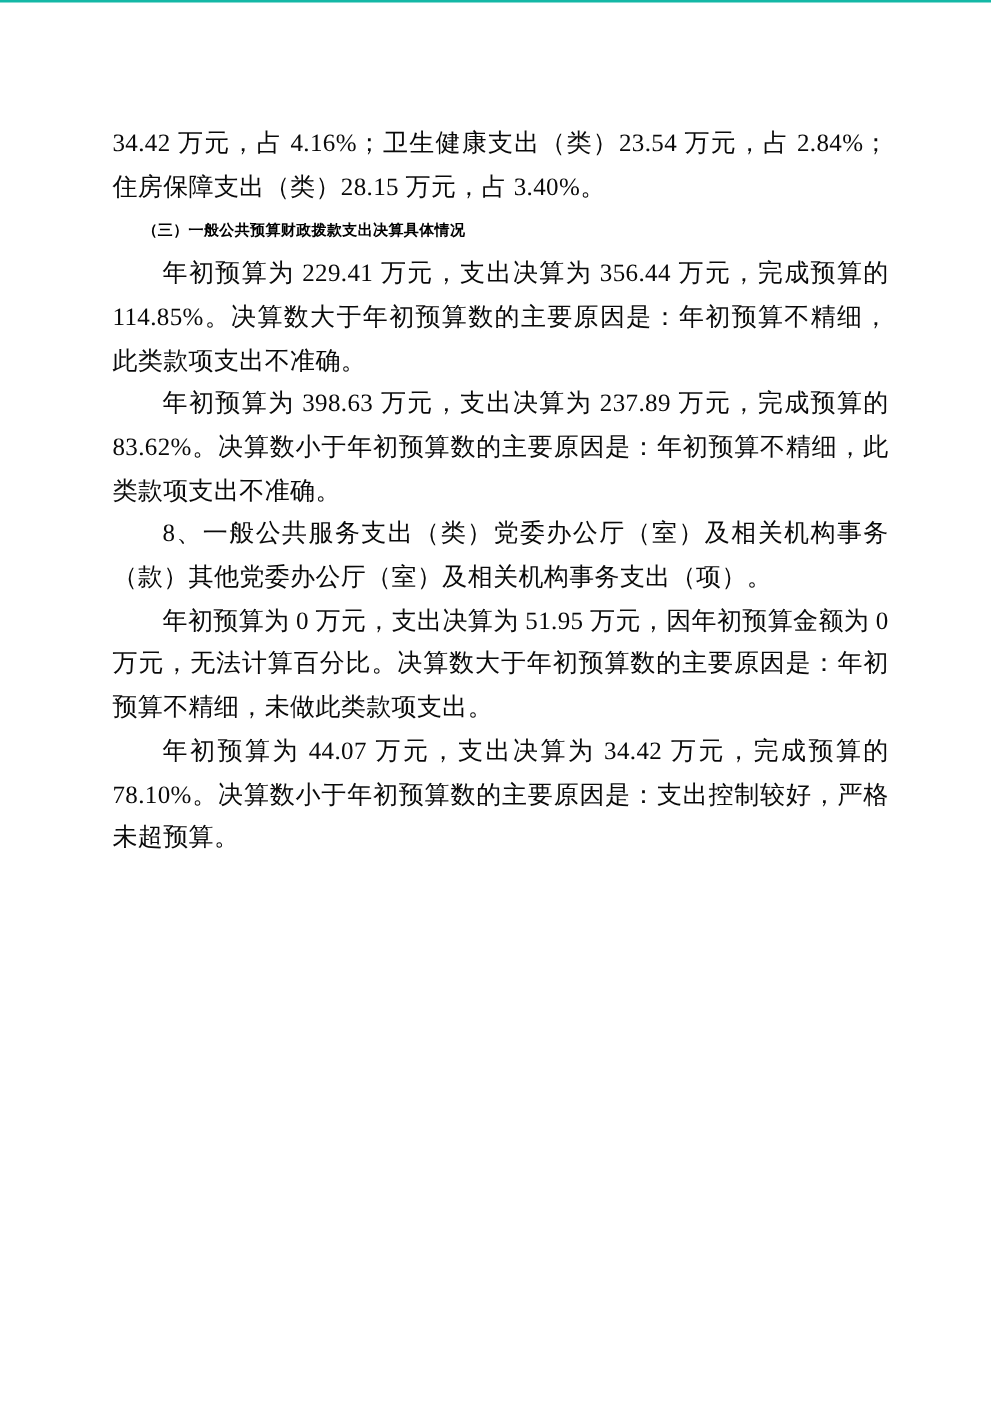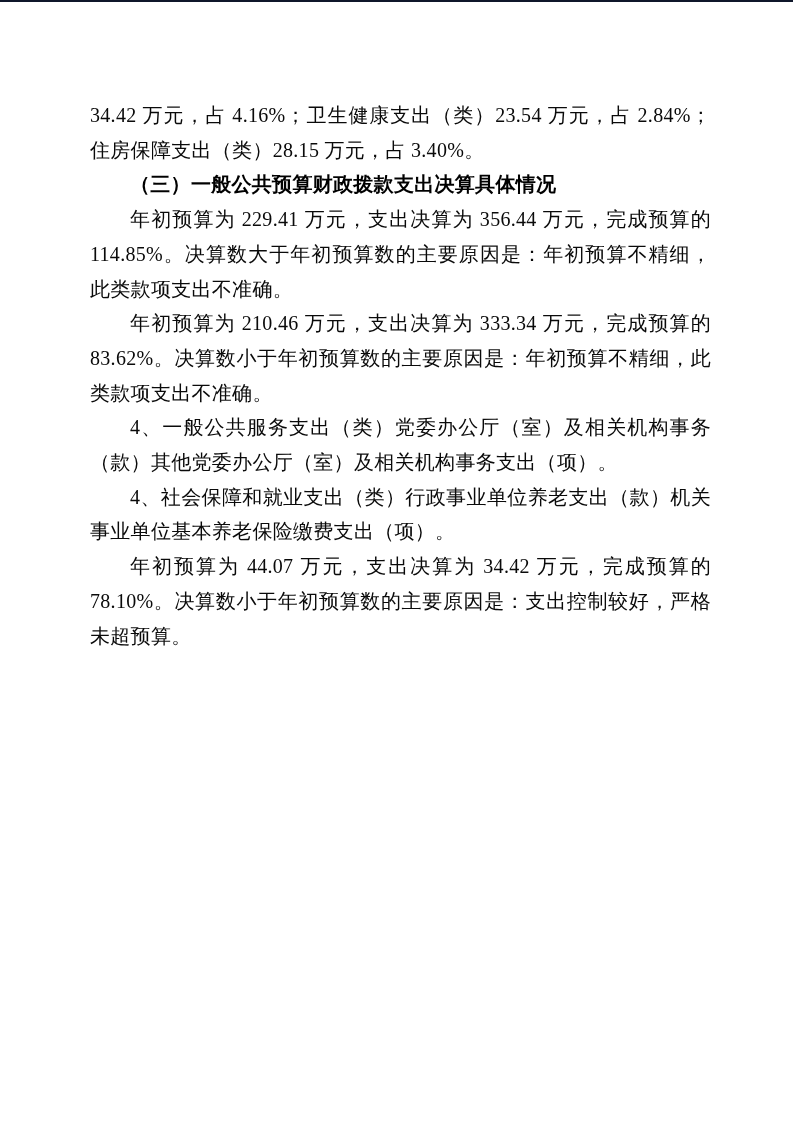--- a/index.html
+++ b/index.html
@@ -7,21 +7,21 @@
     padding: 0;
     background: #ffffff;
   }
   .page {
     position: relative;
     width: 793px;
     height: 1122px;
     background: #ffffff;
     overflow: hidden;
     box-sizing: border-box;
-    border-top: 2px solid #0f172a;
+    border-top: 2px solid #14b8a6;
   }
   .content {
     position: absolute;
     top: 96px;
     left: 90px;
     width: 621px;
     color: #0a0a0a;
     font-family: "Liberation Serif", "DejaVu Serif", serif;
     font-size: 20px;
     line-height: 34.7px;
@@ -34,21 +34,21 @@
     padding: 0;
     text-indent: 2em;
   }
   .content p.continuation {
     text-indent: 0;
   }
   .section-heading {
     margin: 0;
     padding: 0;
     text-indent: 2em;
-    font-size: 20px;
+    font-size: 12px;
     font-weight: 700;
     font-family: "Liberation Sans", "DejaVu Sans", sans-serif;
     line-height: 34.7px;
     color: #000000;
   }
 </style>
 </head>
 <body>
 
 <div class="page">
@@ -56,23 +56,23 @@
 
     <p class="continuation">34.42 万元，占 4.16%；卫生健康支出（类）23.54 万元，占 2.84%；住房保障支出（类）28.15 万元，占 3.40%。</p>
 
     <h3 class="section-heading">（三）一般公共预算财政拨款支出决算具体情况</h3>
 
 
 
     <p>年初预算为 229.41 万元，支出决算为 356.44 万元，完成预算的 114.85%。决算数大于年初预算数的主要原因是：年初预算不精细，此类款项支出不准确。</p>
 
 
-    <p>年初预算为 210.46 万元，支出决算为 333.34 万元，完成预算的 83.62%。决算数小于年初预算数的主要原因是：年初预算不精细，此类款项支出不准确。</p>
+    <p>年初预算为 398.63 万元，支出决算为 237.89 万元，完成预算的 83.62%。决算数小于年初预算数的主要原因是：年初预算不精细，此类款项支出不准确。</p>
 
-    <p>4、一般公共服务支出（类）党委办公厅（室）及相关机构事务（款）其他党委办公厅（室）及相关机构事务支出（项）。</p>
+    <p>8、一般公共服务支出（类）党委办公厅（室）及相关机构事务（款）其他党委办公厅（室）及相关机构事务支出（项）。</p>
 
+    <p>年初预算为 0 万元，支出决算为 51.95 万元，因年初预算金额为 0 万元，无法计算百分比。决算数大于年初预算数的主要原因是：年初预算不精细，未做此类款项支出。</p>
 
-    <p>4、社会保障和就业支出（类）行政事业单位养老支出（款）机关事业单位基本养老保险缴费支出（项）。</p>
 
     <p>年初预算为 44.07 万元，支出决算为 34.42 万元，完成预算的 78.10%。决算数小于年初预算数的主要原因是：支出控制较好，严格未超预算。</p>
 
   </div>
 </div>
 
 </body></html>

